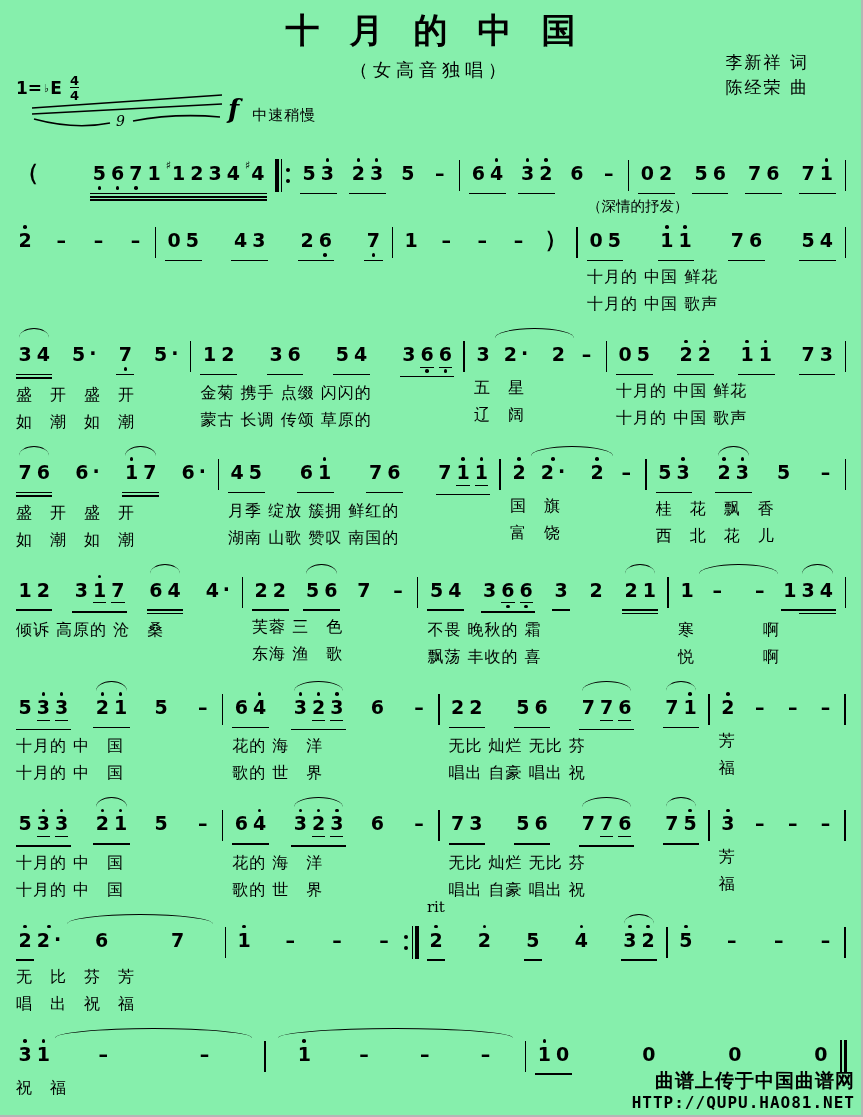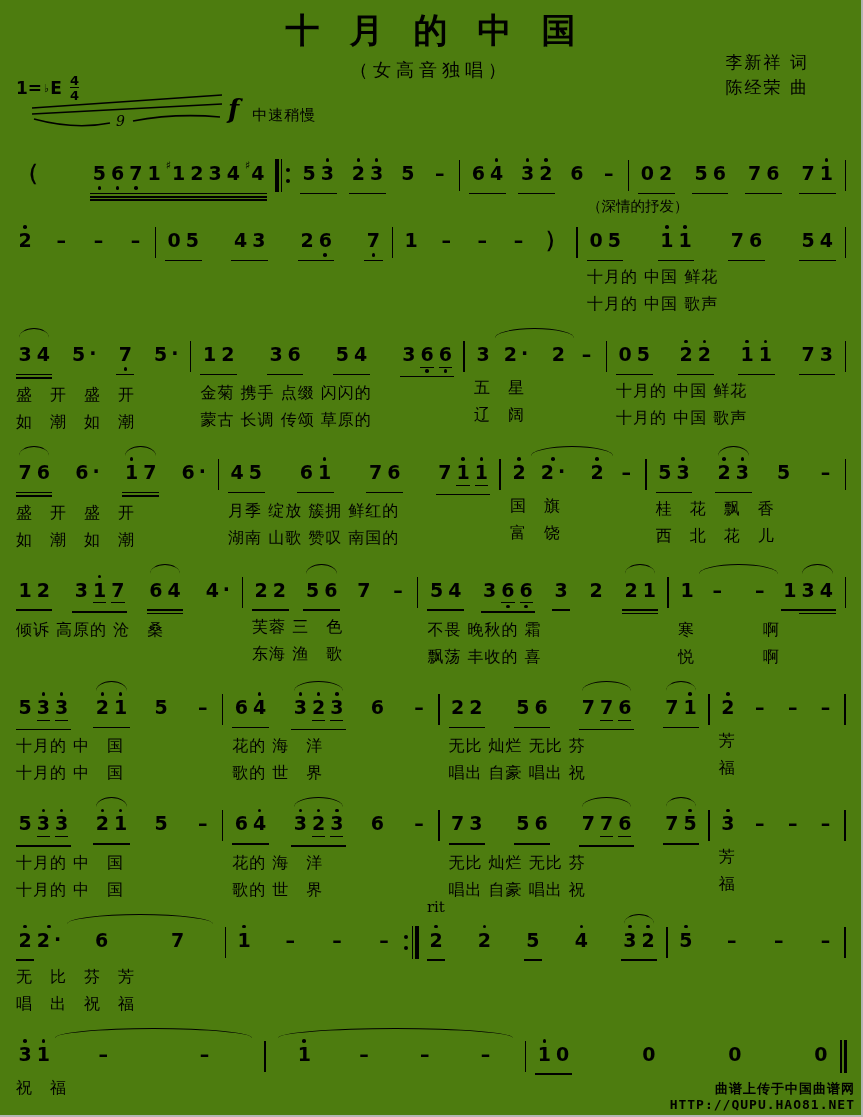--- a/index.html
+++ b/index.html
@@ -1,16 +1,16 @@
 <!DOCTYPE html>
 <html><head>
 <meta charset="utf-8">
 <style>
   html,body{margin:0;padding:0;background:#e8e8e8;}
-  #page{position:relative;width:863px;height:1117px;background:#4d7c0f;overflow:hidden;
+  #page{position:relative;width:863px;height:1117px;background:#86efac;overflow:hidden;
         border-right:2px solid #b5b5b5;border-bottom:2px solid #b5b5b5;box-sizing:border-box;
         font-family:"DejaVu Sans",sans-serif;color:#000;}
   
   #header{position:relative;height:132px;}
   .title{position:absolute;top:8px;left:0;right:0;text-align:center;
          font-family:"DejaVu Serif",serif;font-weight:bold;font-size:34px;
          letter-spacing:30px;padding-left:30px;}
   .subtitle{position:absolute;top:58px;left:0;right:0;text-align:center;
             font-family:"DejaVu Serif",serif;font-size:18px;letter-spacing:5px;}
   .credits{position:absolute;top:50px;right:52px;text-align:left;
@@ -53,22 +53,22 @@
   .bthin{width:1.5px;background:#000;margin:0 2px;}
   .rdots{display:flex;flex-direction:column;justify-content:center;gap:7px;margin:0 2px;}
   .rdot{width:4px;height:4px;border-radius:50%;background:#000;}
   .lyr{font-family:"DejaVu Serif",serif;font-size:16px;margin-top:6px;white-space:pre;min-height:21px;
        letter-spacing:1px;}
   .ann{position:absolute;top:-14px;left:4px;font-size:14.5px;white-space:nowrap;
        font-family:"DejaVu Serif",serif;}
   .ann.rit{font-size:15px;top:-13px;font-family:"DejaVu Serif",serif;}
   
   #footer{position:absolute;right:6px;bottom:2px;text-align:right;line-height:1.25;}
-  .f1{font-size:13px;font-weight:bold;letter-spacing:1px;}
-  .f2{font-family:"DejaVu Sans Mono",monospace;font-size:13px;font-weight:bold;letter-spacing:1px;margin-left:9px;}
+  .f1{font-size:19px;font-weight:bold;letter-spacing:1px;}
+  .f2{font-family:"DejaVu Sans Mono",monospace;font-size:16px;font-weight:bold;letter-spacing:1px;margin-left:9px;}
 </style>
 </head>
 <body>
 
 <div id="page">
 
   <div id="header">
     <div class="title">十月的中国</div>
     <div class="subtitle">（女高音独唱）</div>
     <div class="credits">

